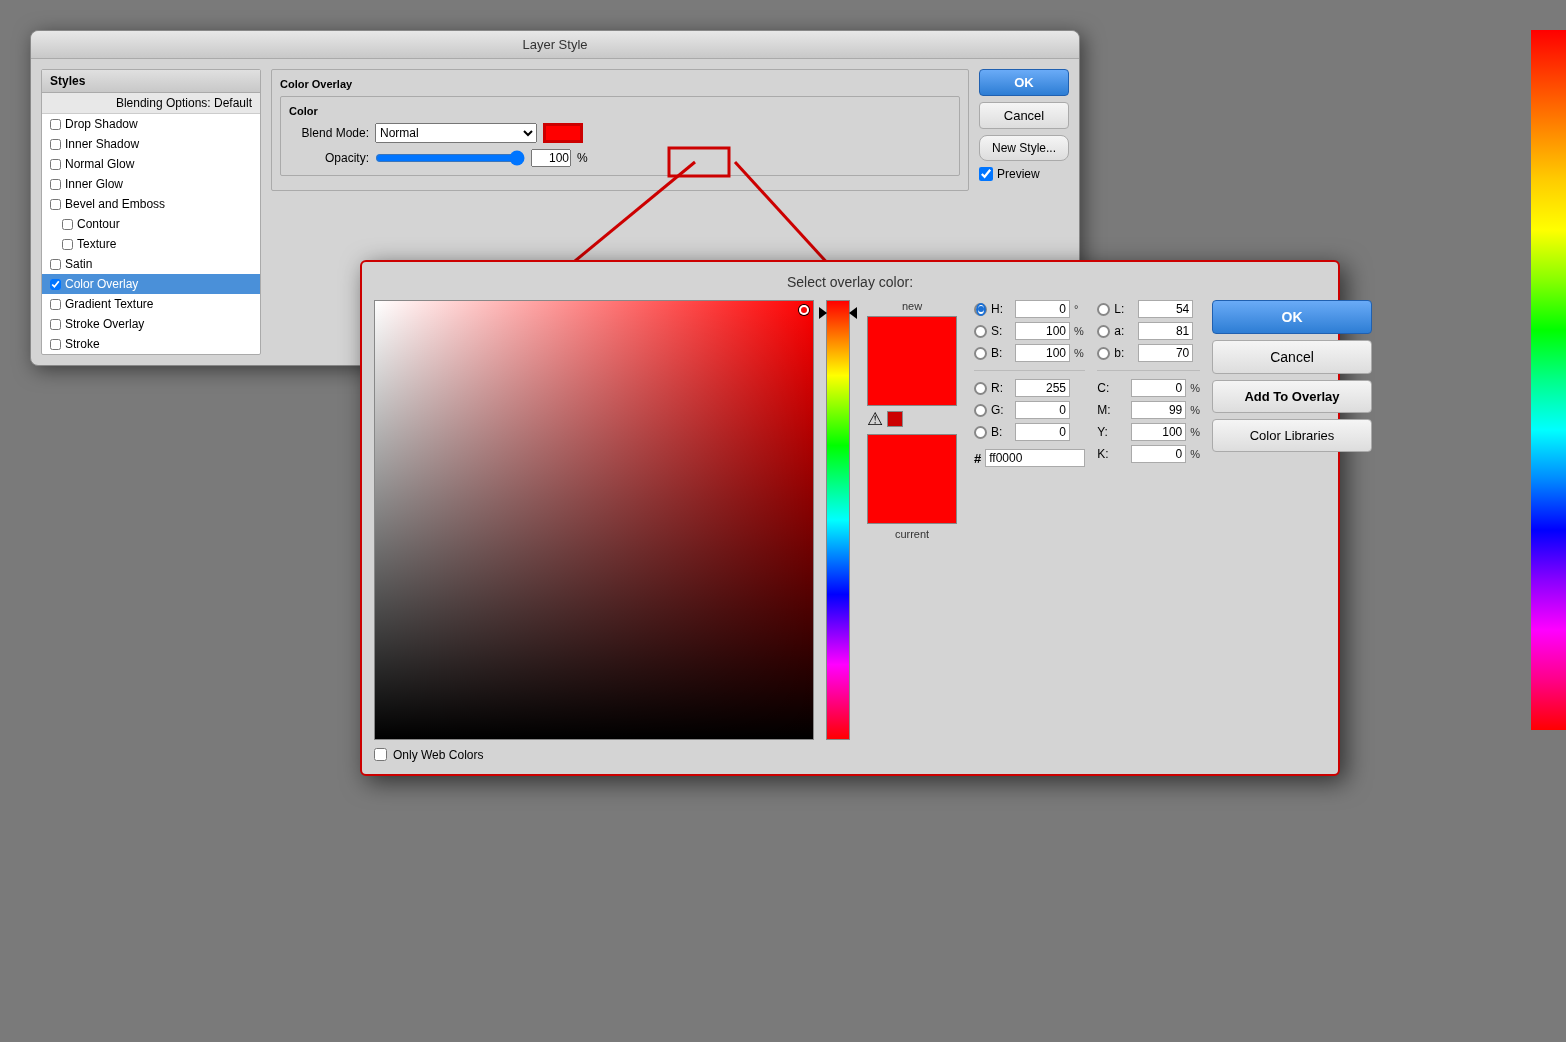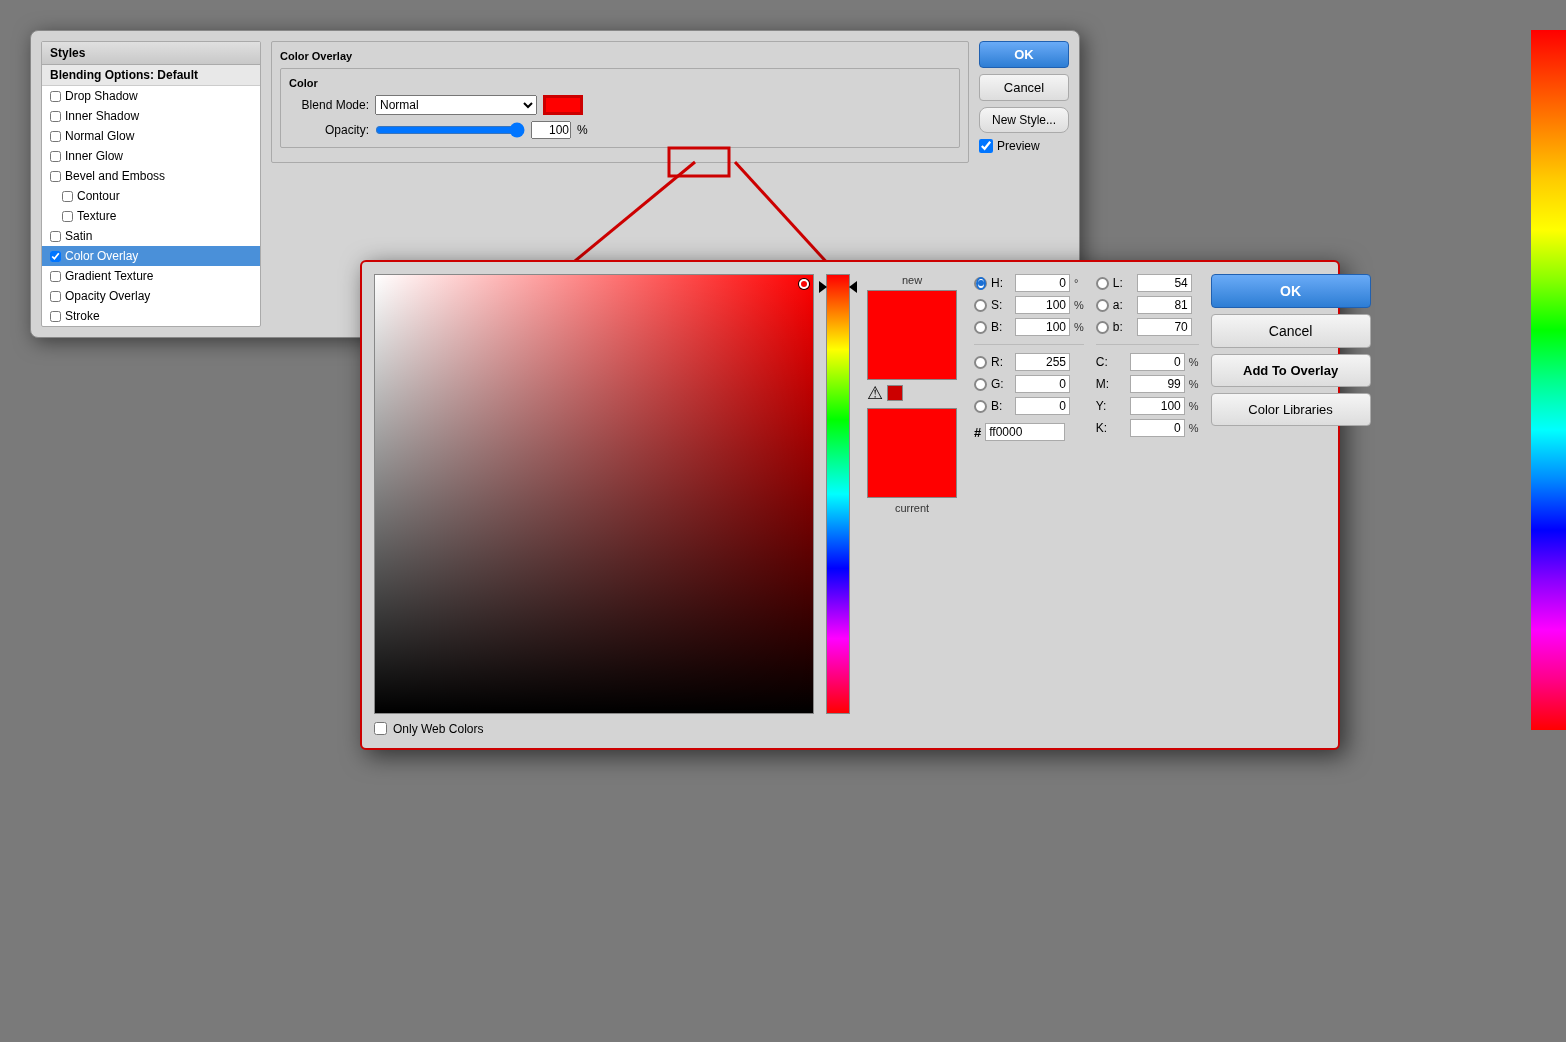--- a/index.html
+++ b/index.html
@@ -59,23 +59,24 @@
       list-style: none;
     }
     .styles-list li {
       padding: 3px 8px;
       font-size: 12px;
       display: flex;
       align-items: center;
       gap: 4px;
     }
     .styles-list li.section-header {
-      font-weight: bold;
+      font-weight: normal;
       background: #e8e8e8;
       border-bottom: 1px solid #ccc;
+      justify-content: flex-end;
     }
     .styles-list li.active {
       background: #4a90d9;
       color: #fff;
     }
     .styles-list li input[type="checkbox"] {
       margin: 0;
       width: 11px;
       height: 11px;
     }
@@ -392,21 +393,21 @@
       display: flex;
       align-items: center;
       gap: 4px;
       margin-top: 4px;
     }
     .hash-label {
       font-size: 13px;
       font-weight: bold;
     }
     .hex-input {
-      width: 80px;
+      width: 100px;
       height: 18px;
       font-size: 12px;
       border: 1px solid #aaa;
       background: #fff;
       padding: 0 3px;
     }
 
     
     .cp-buttons {
       display: flex;
@@ -489,20 +490,23 @@
         #ff0000, #ff4400, #ff8800, #ffcc00,
         #ffff00, #88ff00, #00ff00, #00ff88,
         #00ffff, #0088ff, #0000ff, #8800ff,
         #ff00ff, #ff0088, #ff0000);
     }
   </style>
 </head>
 <body>
 
 <div class="layer-style-dialog">
+  <div class="dialog-titlebar">
+    <span>Layer Style</span>
+  </div>
   <div class="dialog-body">
 
     <div class="styles-panel">
       <div class="styles-panel-header">
         <span>Styles</span>
       </div>
       <ul class="styles-list">
         <li class="section-header">
           <span>Blending Options: Default</span>
         </li>
@@ -541,21 +545,21 @@
         <li class="active">
           <input type="checkbox" checked="" style="">
           <span>Color Overlay</span>
         </li>
         <li>
           <input type="checkbox" style="">
           <span>Gradient Texture</span>
         </li>
         <li>
           <input type="checkbox" style="">
-          <span>Opacity Overlay</span>
+          <span>Stroke Overlay</span>
         </li>
         <li>
           <input type="checkbox" style="">
           <span>Stroke</span>
         </li>
       </ul>
     </div>
 
     <div class="content-area">
       <div style="display:flex; gap:10px;">
@@ -602,20 +606,21 @@
 
 <svg class="arrow-overlay" viewBox="0 0 1566 1042">
 
   <line x1="695" y1="162" x2="370" y2="430" stroke="#cc0000" stroke-width="3"></line>
   <line x1="735" y1="162" x2="980" y2="430" stroke="#cc0000" stroke-width="3"></line>
 
   <rect x="669" y="148" width="60" height="28" fill="none" stroke="#cc0000" stroke-width="3"></rect>
 </svg>
 
 <div class="color-picker-dialog">
+  <div class="cp-titlebar">Select overlay color:</div>
   <div class="cp-body">
 
     <div class="gradient-picker">
       <div class="gradient-picker-inner"></div>
       <div class="picker-cursor"></div>
     </div>
 
     <div class="hue-slider-wrap">
       <div class="hue-slider-bar"></div>
       <div class="hue-arrow"></div>

